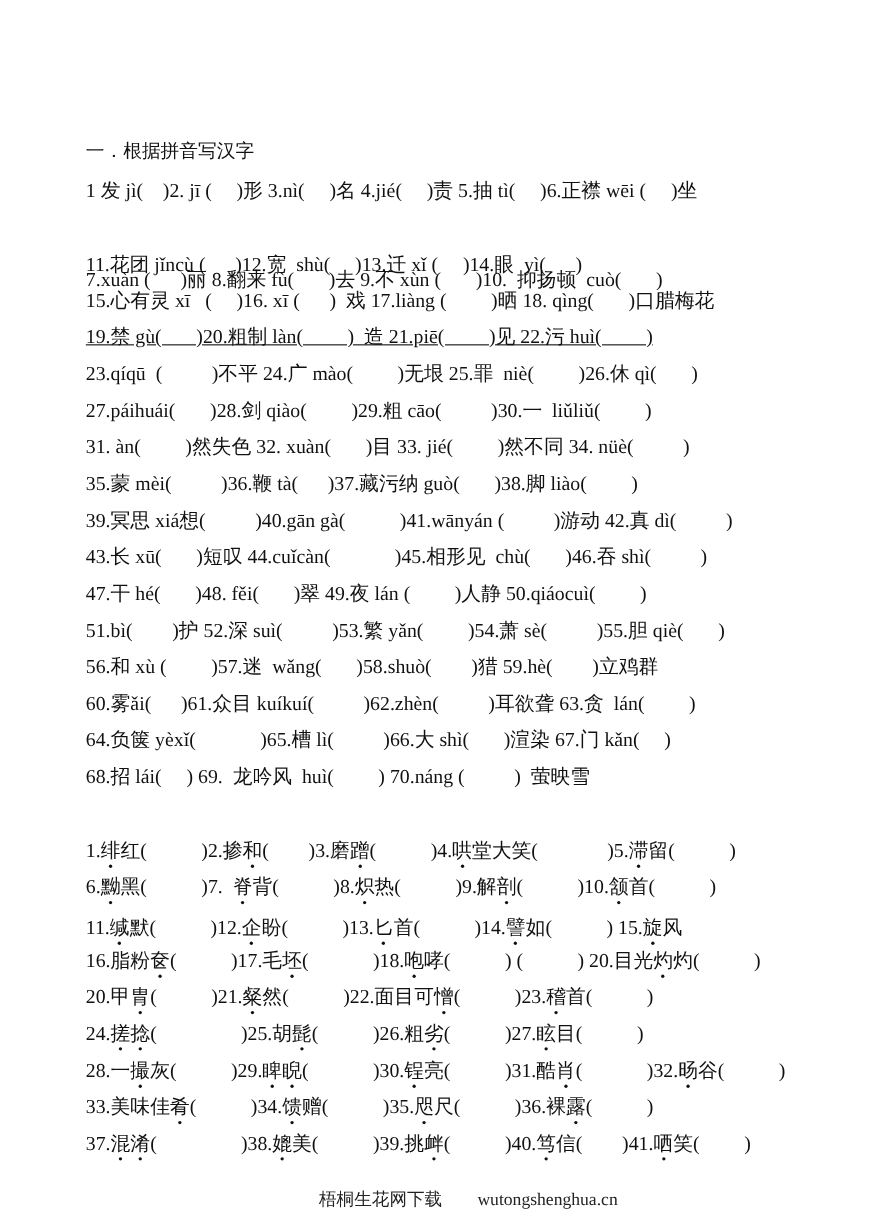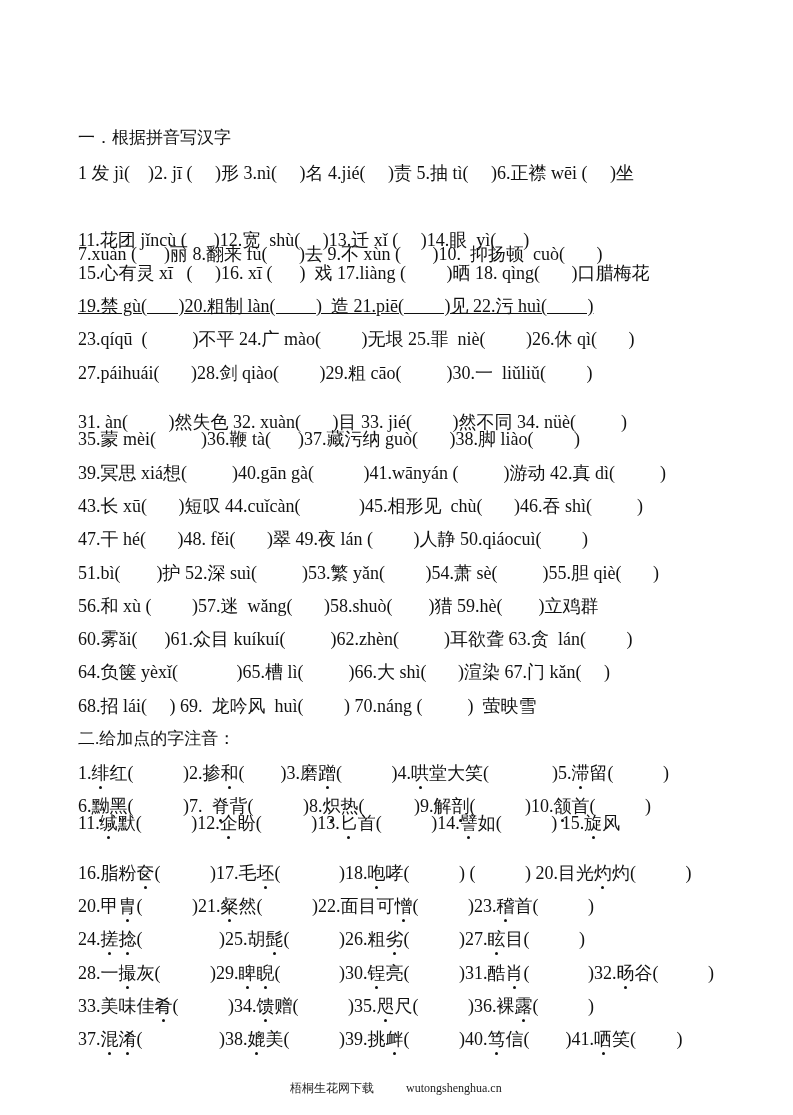--- a/index.html
+++ b/index.html
@@ -8,57 +8,56 @@
   .page { position: absolute; left: 0; top: 0; width: 793px; height: 1115px; }
   .title { position: absolute; top: 60px; left: 0; width: 793px; text-align: center;
            font-size: 19px; font-weight: bold; letter-spacing: 0.5px; }
   .info { position: absolute; top: 92px; left: 236px; font-size: 19px; white-space: nowrap; }
   .info .blank { display: inline-block; border-bottom: 1.5px solid #111; height: 18px; vertical-align: baseline; margin: 0 2px; }
   .line { position: absolute; left: 78px; font-size: 18px; white-space: pre; line-height: 22px; }
   .heading { font-size: 17px; }
   .dot { position: relative; display: inline-block; }
   .dot::after { content: ""; position: absolute; left: 50%; bottom: -5px; width: 3px; height: 3px;
                 margin-left: -1.5px; border-radius: 50%; background: #111; }
-  .footer { position: absolute; top: 1080px; left: 290px; font-size: 12px; white-space: pre; color: #222; }
+  .footer { position: absolute; top: 1080px; left: 290px; font-size: 16px; white-space: pre; color: #222; }
   .footer .url { margin-left: 32px; }
 </style>
 </head>
 <body>
 
 <div class="page">
 
 
   <div class="line heading" style="top:127px;">一．根据拼音写汉字</div>
 
   <div id="s1">
     <div class="line" style="top:162px;">1 发 jì(    )2. jī (     )形 3.nì(     )名 4.jié(     )责 5.抽 tì(     )6.正襟 wēi (     )坐</div>
     <div class="line" style="top:195px;margin-top:48px;">7.xuàn (      )丽 8.翻来 fù(       )去 9.不 xùn (       )10.  抑扬顿  cuò(       )</div>
     <div class="line" style="top:229px;">11.花团 jǐncù (      )12.宽  shù(     )13.迁 xǐ (     )14.眼  yì(      )</div>
     <div class="line" style="top:262px;">15.心有灵 xī   (     )16. xī (      )  戏 17.liàng (         )晒 18. qìng(       )口腊梅花</div>
     <div class="line" style="top:295px;text-decoration:underline;">19.禁 gù(       )20.粗制 làn(         )  造 21.piē(         )见 22.污 huì(         )</div>
     <div class="line" style="top:328px;">23.qíqū  (          )不平 24.广 mào(         )无垠 25.罪  niè(         )26.休 qì(       )</div>
     <div class="line" style="top:362px;">27.páihuái(       )28.剑 qiào(         )29.粗 cāo(          )30.一  liǔliǔ(         )</div>
-    <div class="line" style="top:411px;">31. àn(         )然失色 32. xuàn(       )目 33. jié(         )然不同 34. nüè(          )</div>
+    <div class="line" style="top:395px;">31. àn(         )然失色 32. xuàn(       )目 33. jié(         )然不同 34. nüè(          )</div>
     <div class="line" style="top:428px;">35.蒙 mèi(          )36.鞭 tà(      )37.藏污纳 guò(       )38.脚 liào(         )</div>
     <div class="line" style="top:462px;">39.冥思 xiá想(          )40.gān gà(           )41.wānyán (          )游动 42.真 dì(          )</div>
     <div class="line" style="top:495px;">43.长 xū(       )短叹 44.cuǐcàn(             )45.相形见  chù(       )46.吞 shì(          )</div>
     <div class="line" style="top:528px;">47.干 hé(       )48. fěi(       )翠 49.夜 lán (         )人静 50.qiáocuì(         )</div>
     <div class="line" style="top:562px;">51.bì(        )护 52.深 suì(          )53.繁 yǎn(         )54.萧 sè(          )55.胆 qiè(       )</div>
     <div class="line" style="top:595px;">56.和 xù (         )57.迷  wǎng(       )58.shuò(        )猎 59.hè(        )立鸡群</div>
     <div class="line" style="top:628px;">60.雾ǎi(      )61.众目 kuíkuí(          )62.zhèn(          )耳欲聋 63.贪  lán(         )</div>
     <div class="line" style="top:661px;">64.负箧 yèxǐ(             )65.槽 lì(          )66.大 shì(       )渲染 67.门 kǎn(     )</div>
     <div class="line" style="top:695px;">68.招 lái(     ) 69.  龙吟风  huì(         ) 70.náng (          )  萤映雪</div>
   </div>
 
-  <div class="line heading" style="top:728px;">二.给加点的字注音：</div>
 
   <div id="s2">
     <div class="line s2line" style="top:762px;"><span>1.</span><span class="dot">绯</span><span>红(           )2.掺</span><span class="dot">和</span><span>(        )3.磨</span><span class="dot">蹭</span><span>(           )4.</span><span class="dot">哄</span><span>堂大笑(              )5.</span><span class="dot">滞</span><span>留(           )</span></div>
     <div class="line s2line" style="top:795px;"><span>6.</span><span class="dot">黝</span><span>黑(           )7.  </span><span class="dot">脊</span><span>背(           )8.</span><span class="dot">炽</span><span>热(           )9.解</span><span class="dot">剖</span><span>(           )10.</span><span class="dot">颔</span><span>首(           )</span></div>
-    <div class="line s2line" style="top:812px;"><span>11.</span><span class="dot">缄</span><span>默(           )12.</span><span class="dot">企</span><span>盼(           )13.</span><span class="dot">匕</span><span>首(           )14.</span><span class="dot">譬</span><span>如(           ) 15.</span><span class="dot">旋</span><span>风</span></div>
+    <div class="line s2line" style="top:832px;"><span>11.</span><span class="dot">缄</span><span>默(           )12.</span><span class="dot">企</span><span>盼(           )13.</span><span class="dot">匕</span><span>首(           )14.</span><span class="dot">譬</span><span>如(           ) 15.</span><span class="dot">旋</span><span>风</span></div>
     <div class="line s2line" style="top:862px;"><span>16.脂粉</span><span class="dot">奁</span><span>(           )17.毛</span><span class="dot">坯</span><span>(             )18.</span><span class="dot">咆</span><span>哮(           ) (           ) 20.目光</span><span class="dot">灼</span><span>灼(           )</span></div>
     <div class="line s2line" style="top:895px;"><span>20.甲</span><span class="dot">胄</span><span>(           )21.</span><span class="dot">粲</span><span>然(           )22.面目可</span><span class="dot">憎</span><span>(           )23.</span><span class="dot">稽</span><span>首(           )</span></div>
     <div class="line s2line" style="top:928px;"><span>24.</span><span class="dot">搓</span><span class="dot">捻</span><span>(                 )25.胡</span><span class="dot">髭</span><span>(           )26.粗</span><span class="dot">劣</span><span>(           )27.</span><span class="dot">眩</span><span>目(           )</span></div>
     <div class="line s2line" style="top:962px;"><span>28.一</span><span class="dot">撮</span><span>灰(           )29.</span><span class="dot">睥</span><span class="dot">睨</span><span>(             )30.</span><span class="dot">锃</span><span>亮(           )31.酷</span><span class="dot">肖</span><span>(             )32.</span><span class="dot">旸</span><span>谷(           )</span></div>
     <div class="line s2line" style="top:995px;text-align:right;"><span>33.美味佳</span><span class="dot">肴</span><span>(           )34.</span><span class="dot">馈</span><span>赠(           )35.</span><span class="dot">咫</span><span>尺(           )36.裸</span><span class="dot">露</span><span>(           )</span></div>
     <div class="line s2line" style="top:1028px;"><span>37.</span><span class="dot">混</span><span class="dot">淆</span><span>(                 )38.</span><span class="dot">媲</span><span>美(           )39.挑</span><span class="dot">衅</span><span>(           )40.</span><span class="dot">笃</span><span>信(        )41.</span><span class="dot">哂</span><span>笑(         )</span></div>
   </div>
 
   <div class="footer"><span>梧桐生花网下载</span><span class="url">wutongshenghua.cn</span></div>
 </div>

